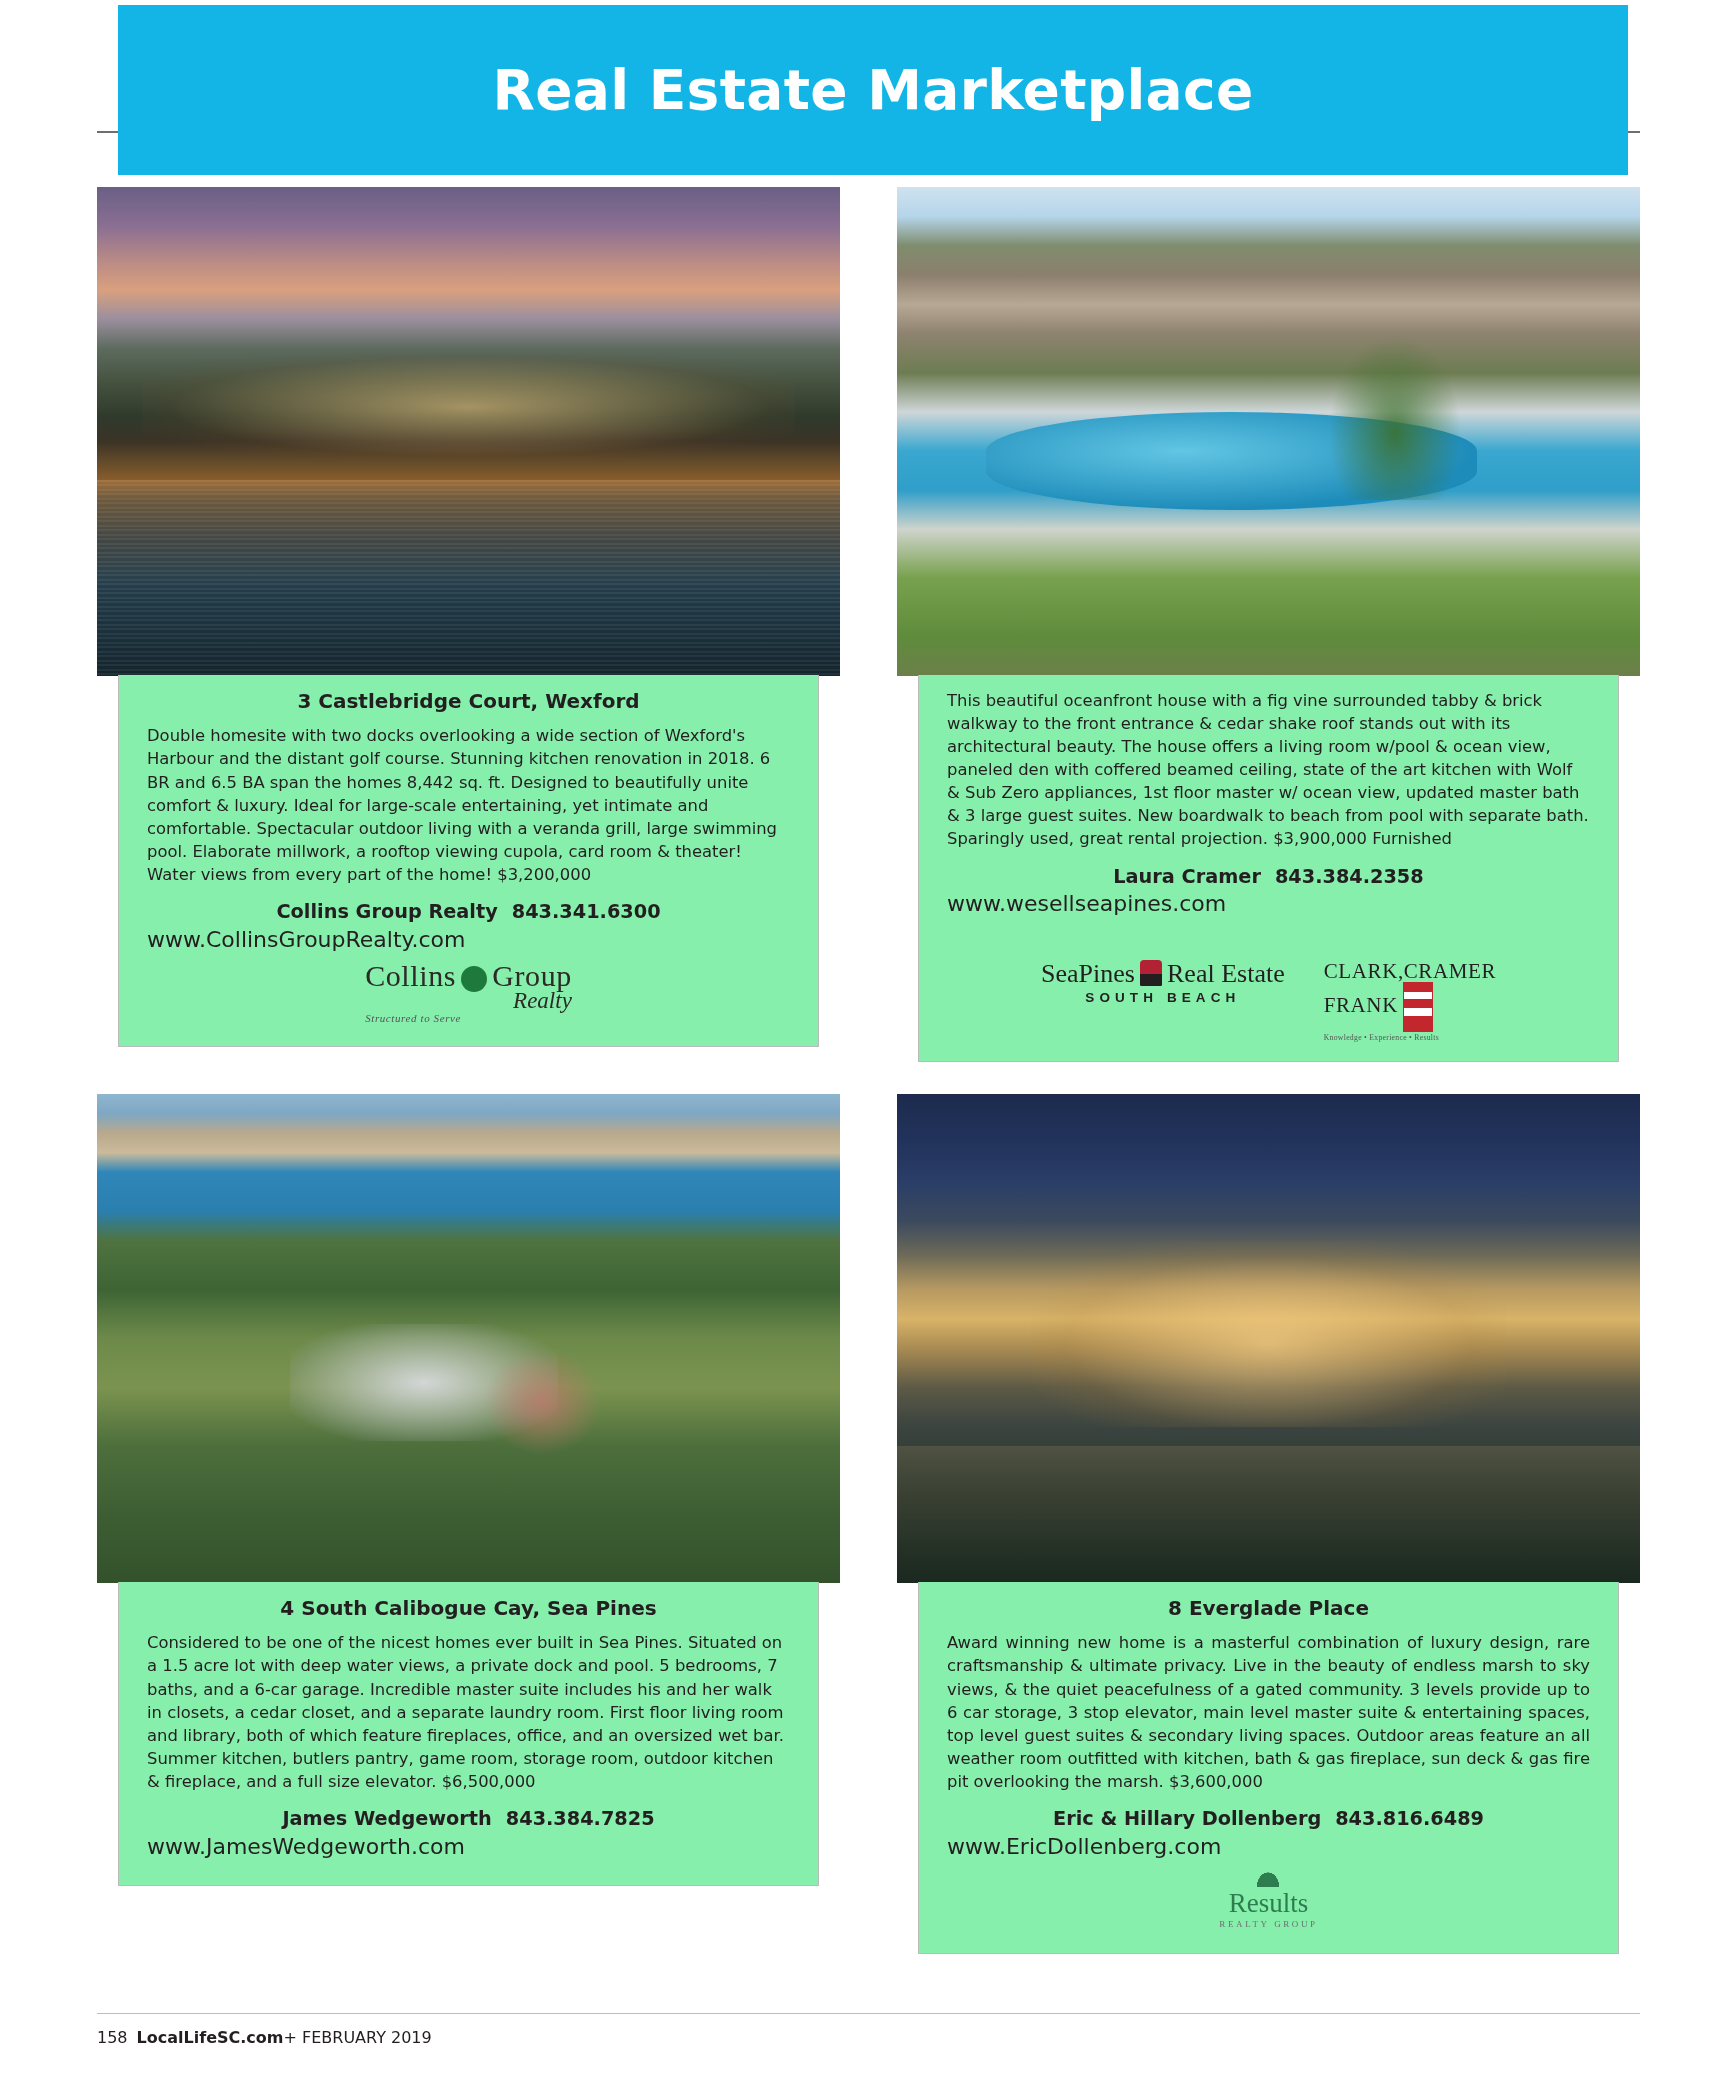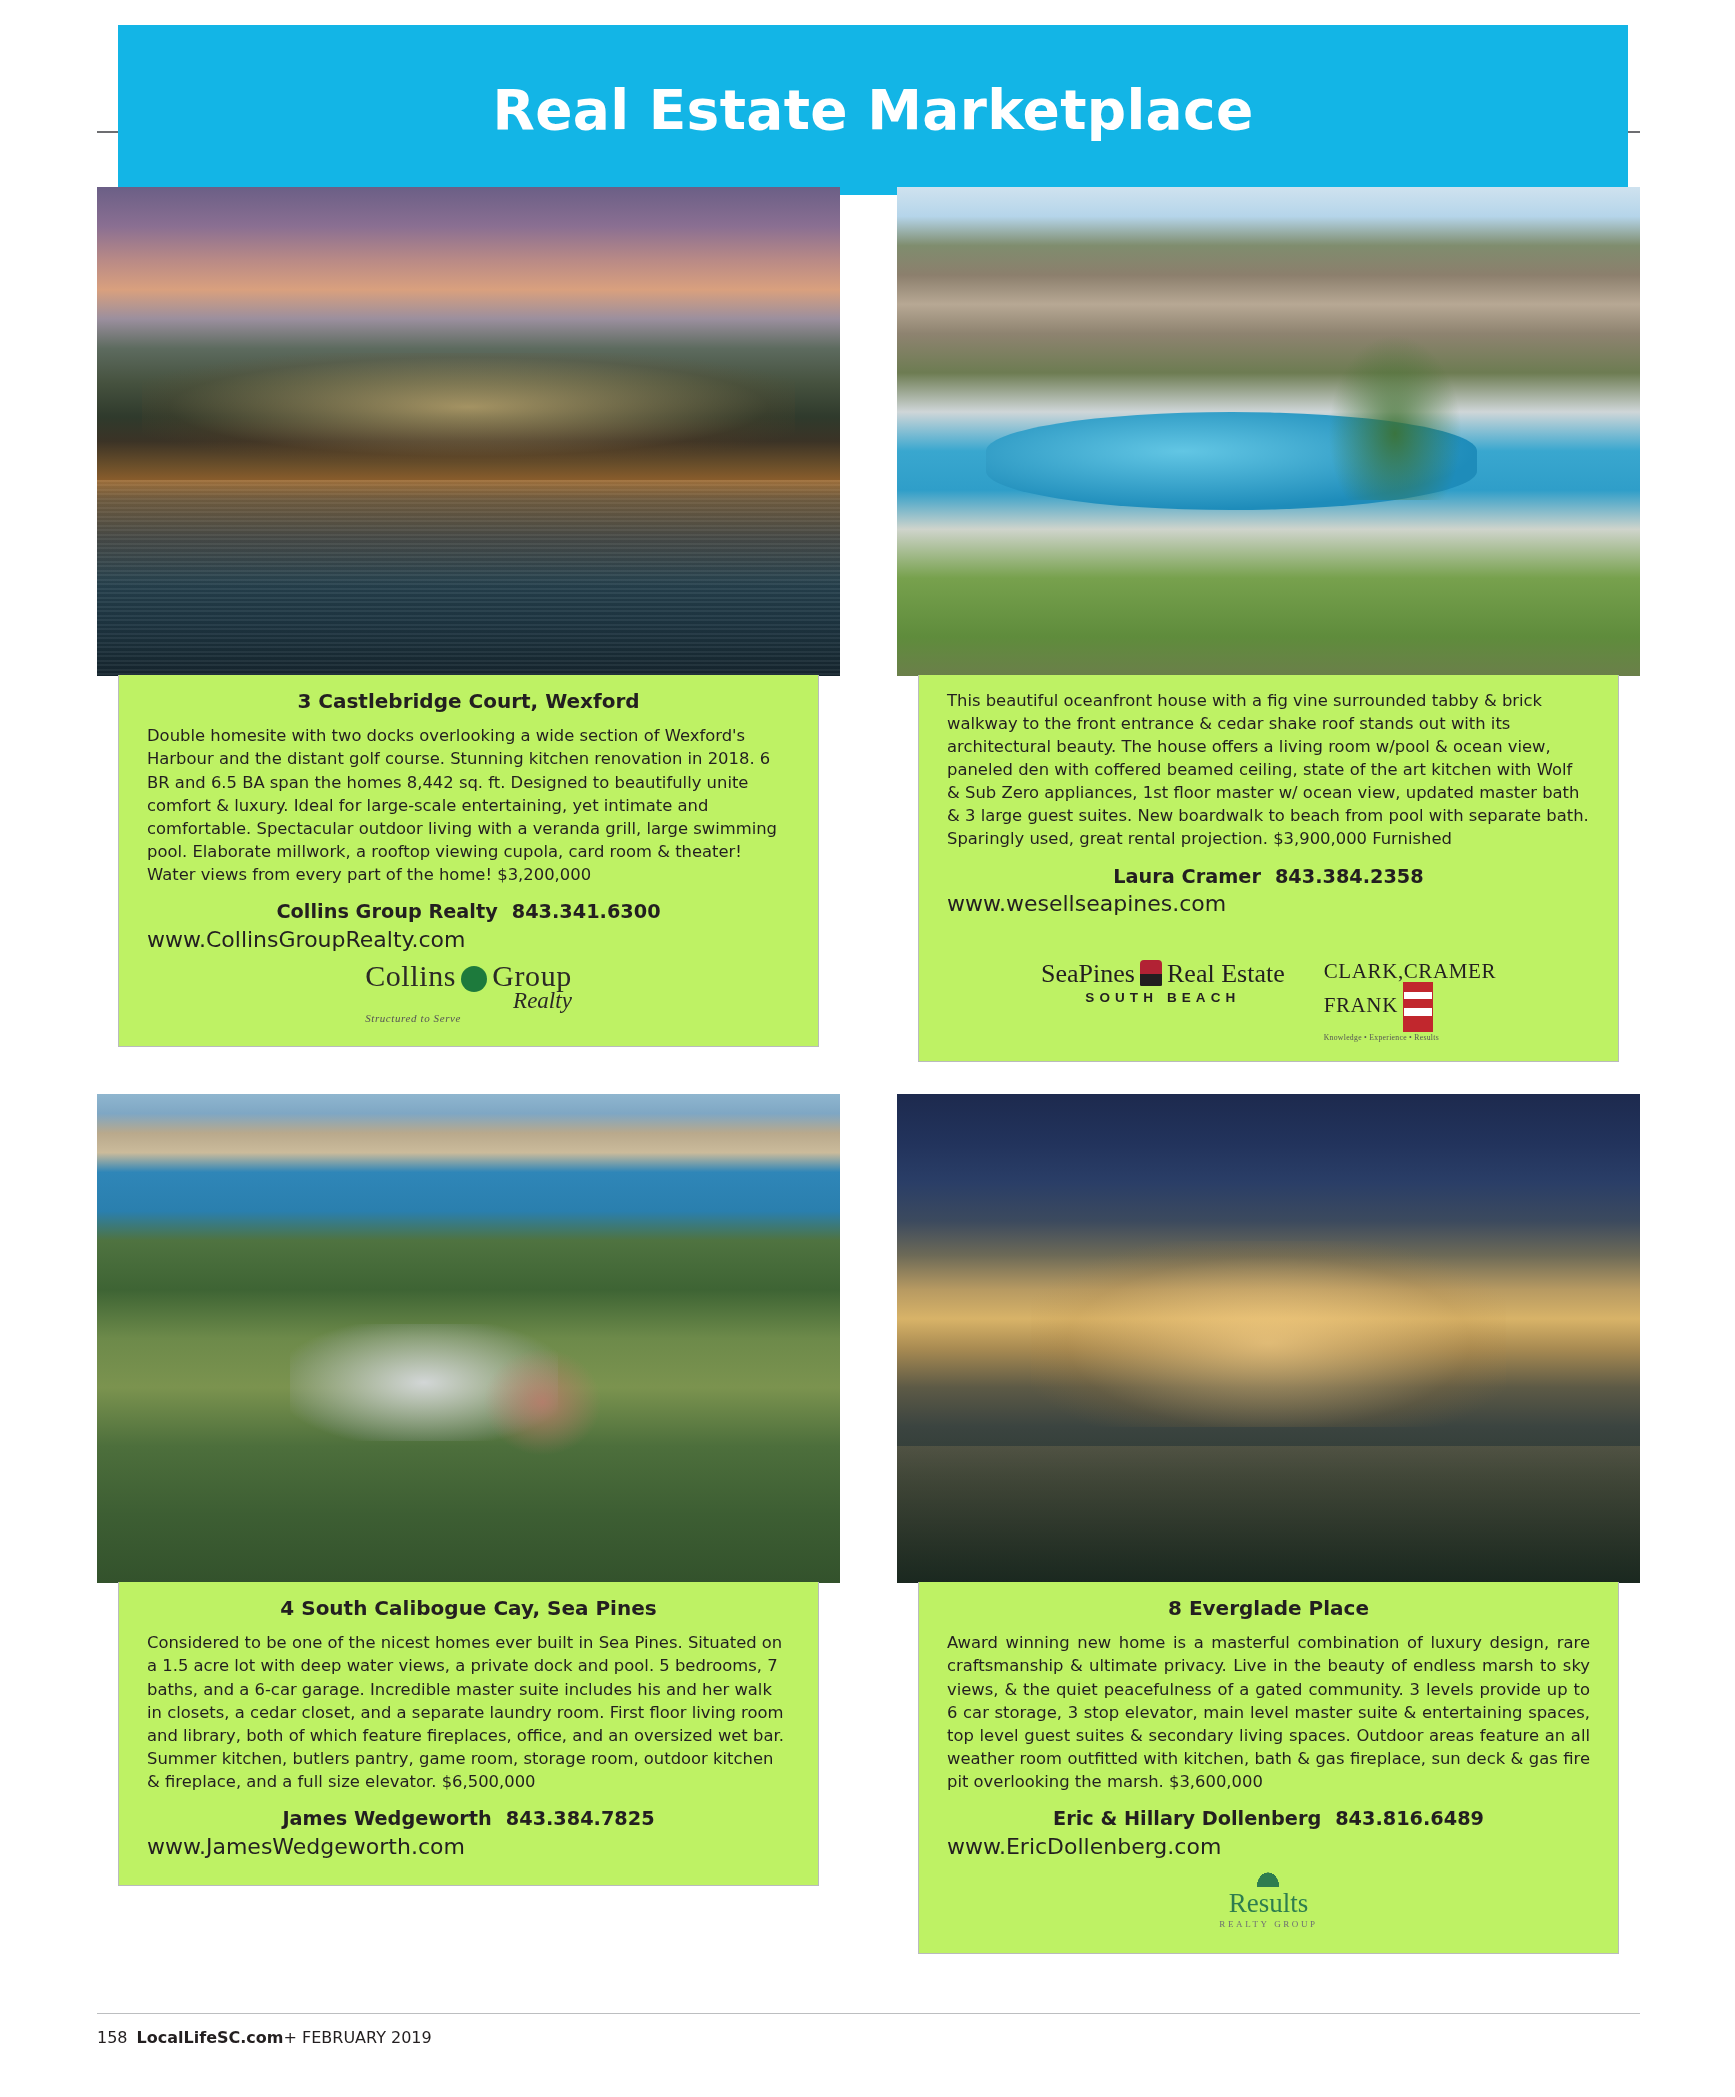--- a/index.html
+++ b/index.html
@@ -25,21 +25,20 @@
   .header-band {
     position: absolute;
     left: 118px;
     top: 5.1px;
     width: 1510px;
     height: 170px;
     background: #13b5e6;
     display: flex;
     align-items: center;
     justify-content: center;
-    margin-top: 20px;
   }
   .header-title {
     color: #ffffff;
     font-size: 55px;
     font-weight: bold;
     letter-spacing: 0.3px;
     font-family: "DejaVu Sans", sans-serif;
   }
 
   
@@ -57,21 +56,21 @@
     width: 743px;
     height: 489px;
     position: relative;
     overflow: hidden;
   }
   .ad-body {
     width: 701px;
     margin: 0 auto;
     border: 1.3px solid #b9bbbd;
     border-top: none;
-    background: #bef264;
+    background: #86efac;
     padding: 14px 28px 19.3px 28px;
     position: relative;
     top: -1.3px;
   }
   .ad-title {
     text-align: center;
     font-size: 20px;
     font-weight: bold;
     color: #231f20;
     margin-bottom: 11.6px;

